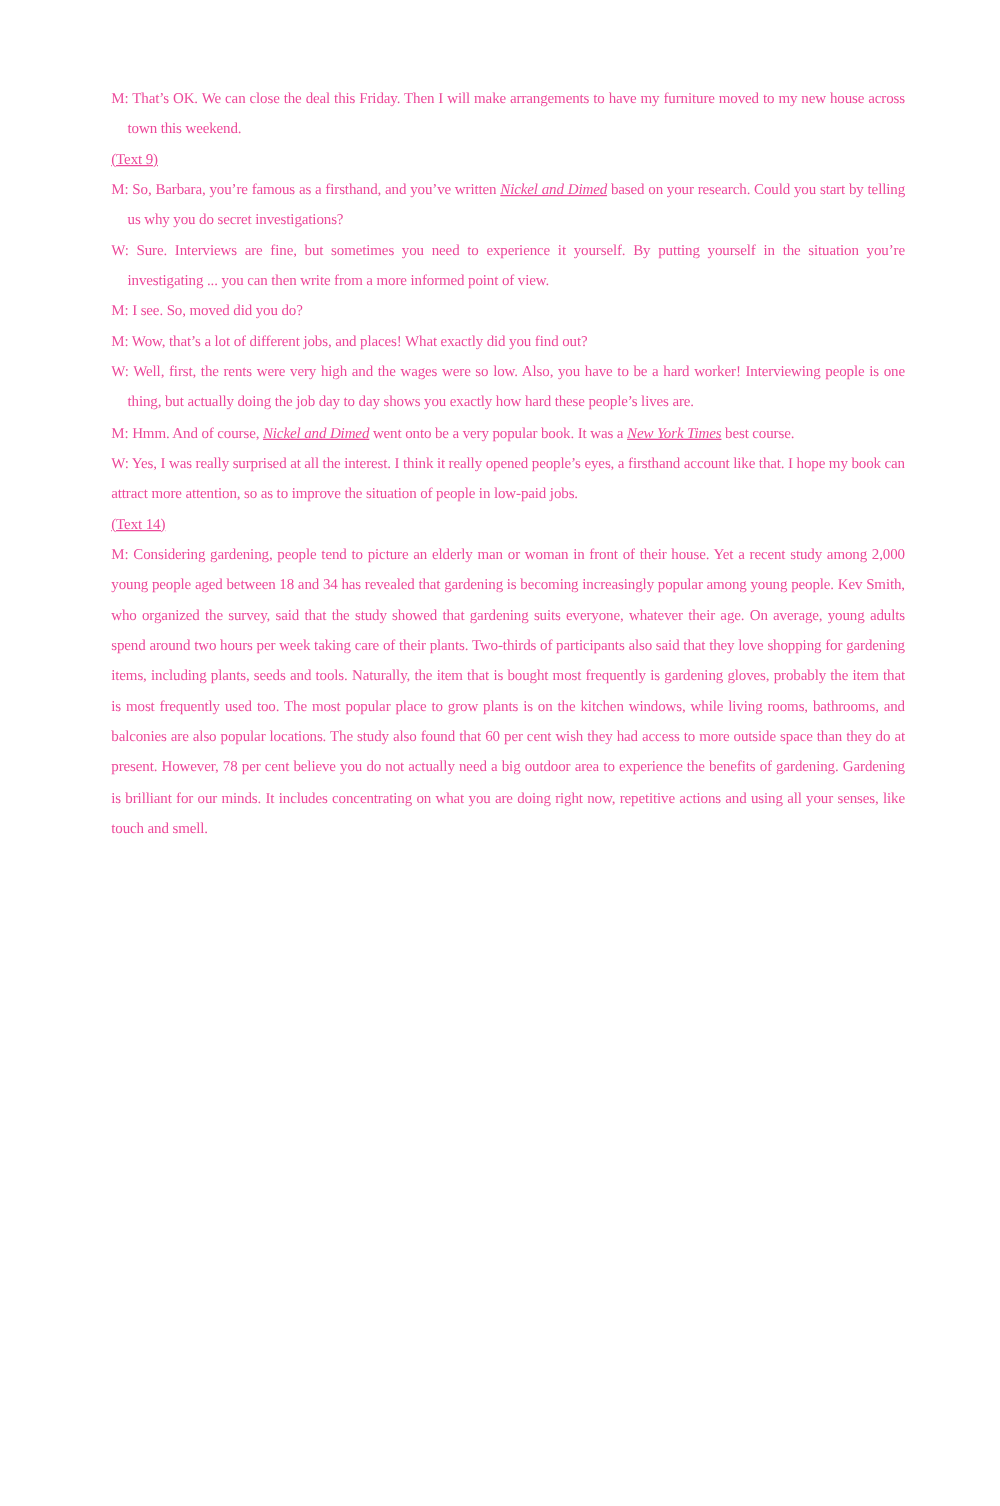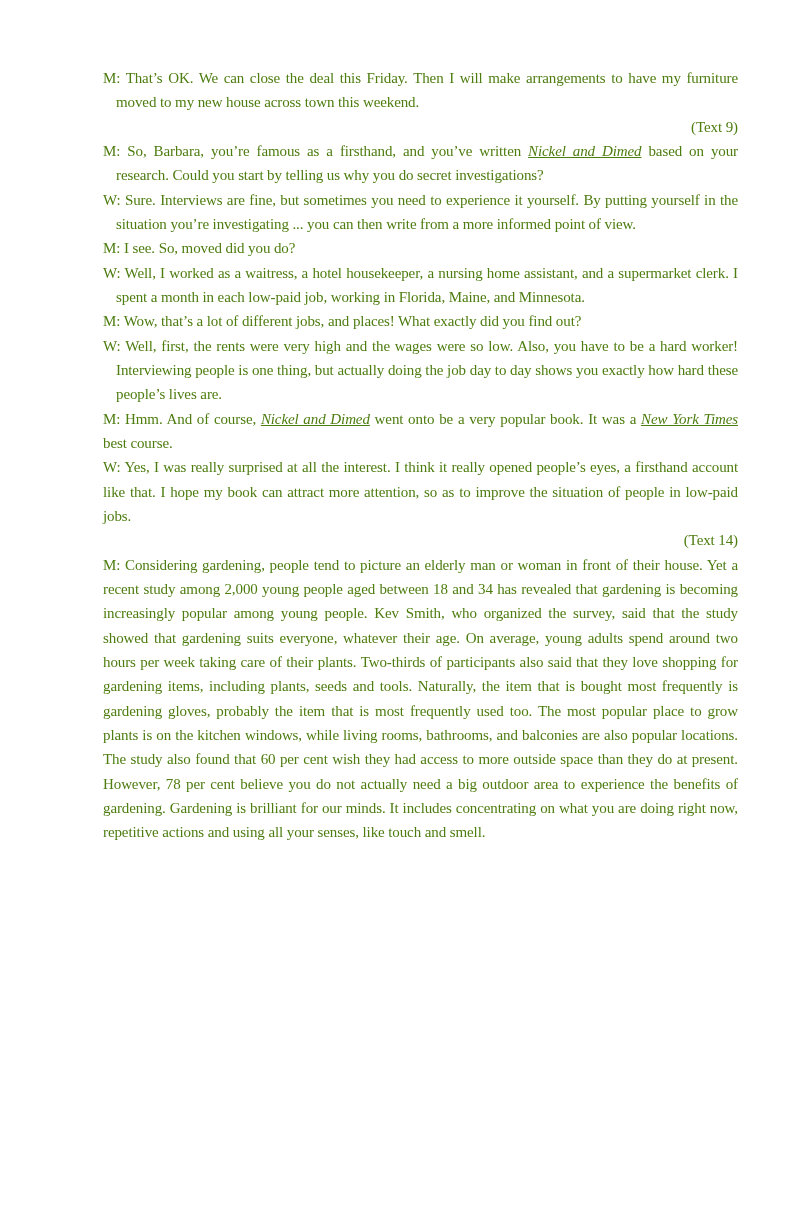--- a/index.html
+++ b/index.html
@@ -10,59 +10,59 @@
   .page {
     position: relative;
     width: 800px;
     height: 1205px;
     background: #ffffff;
     overflow: hidden;
   }
   .body-text {
     position: absolute;
     top: 66px;
-    left: 103px;
+    left: 89px;
     width: 635px;
     font-family: "Liberation Serif", "DejaVu Serif", serif;
-    font-size: 15px;
+    font-size: 12px;
     line-height: 24.33px;
-    color: #4d7c0f;
+    color: #ec4899;
     letter-spacing: -0.1px;
   }
   .body-text p {
     margin: 0;
     padding: 0;
   }
   p.hanging {
     text-align: justify;
     padding-left: 13px;
     text-indent: -13px;
   }
   p.flush {
     text-align: justify;
   }
   p.label {
-    text-align: right;
+    text-align: left;
+    text-decoration: underline;
   }
   .body-text em {
     font-style: italic;
     text-decoration: underline;
   }
 </style>
 </head>
 <body>
 
 <div class="page">
   <div class="body-text">
       <p class="hanging"><span>M: That’s OK. We can close the deal this Friday. Then I will make arrangements to have my furniture moved to my new house across town this weekend.</span></p>
       <p class="label"><span>(Text 9)</span></p>
       <p class="hanging"><span>M: So, Barbara, you’re famous as a firsthand, and you’ve written </span><em>Nickel and Dimed</em><span> based on your research. Could you start by telling us why you do secret investigations?</span></p>
       <p class="hanging"><span>W: Sure. Interviews are fine, but sometimes you need to experience it yourself. By putting yourself in the situation you’re investigating ... you can then write from a more informed point of view.</span></p>
       <p class="hanging"><span>M: I see. So, moved did you do?</span></p>
-      <p class="hanging"><span>W: Well, I worked as a waitress, a hotel housekeeper, a nursing home assistant, and a supermarket clerk. I spent a month in each low-paid job, working in Florida, Maine, and Minnesota.</span></p>
       <p class="hanging"><span>M: Wow, that’s a lot of different jobs, and places! What exactly did you find out?</span></p>
       <p class="hanging"><span>W: Well, first, the rents were very high and the wages were so low. Also, you have to be a hard worker! Interviewing people is one thing, but actually doing the job day to day shows you exactly how hard these people’s lives are.</span></p>
       <p class="flush"><span>M: Hmm. And of course, </span><em>Nickel and Dimed</em><span> went onto be a very popular book. It was a </span><em>New York Times</em><span> best course.</span></p>
       <p class="flush"><span>W: Yes, I was really surprised at all the interest. I think it really opened people’s eyes, a firsthand account like that. I hope my book can attract more attention, so as to improve the situation of people in low-paid jobs.</span></p>
       <p class="label"><span>(Text 14)</span></p>
       <p class="flush"><span>M: Considering gardening, people tend to picture an elderly man or woman in front of their house. Yet a recent study among 2,000 young people aged between 18 and 34 has revealed that gardening is becoming increasingly popular among young people. Kev Smith, who organized the survey, said that the study showed that gardening suits everyone, whatever their age. On average, young adults spend around two hours per week taking care of their plants. Two-thirds of participants also said that they love shopping for gardening items, including plants, seeds and tools. Naturally, the item that is bought most frequently is gardening gloves, probably the item that is most frequently used too. The most popular place to grow plants is on the kitchen windows, while living rooms, bathrooms, and balconies are also popular locations. The study also found that 60 per cent wish they had access to more outside space than they do at present. However, 78 per cent believe you do not actually need a big outdoor area to experience the benefits of gardening. Gardening is brilliant for our minds. It includes concentrating on what you are doing right now, repetitive actions and using all your senses, like touch and smell.</span></p>
     </div>
 </div>
 
 </body></html>

